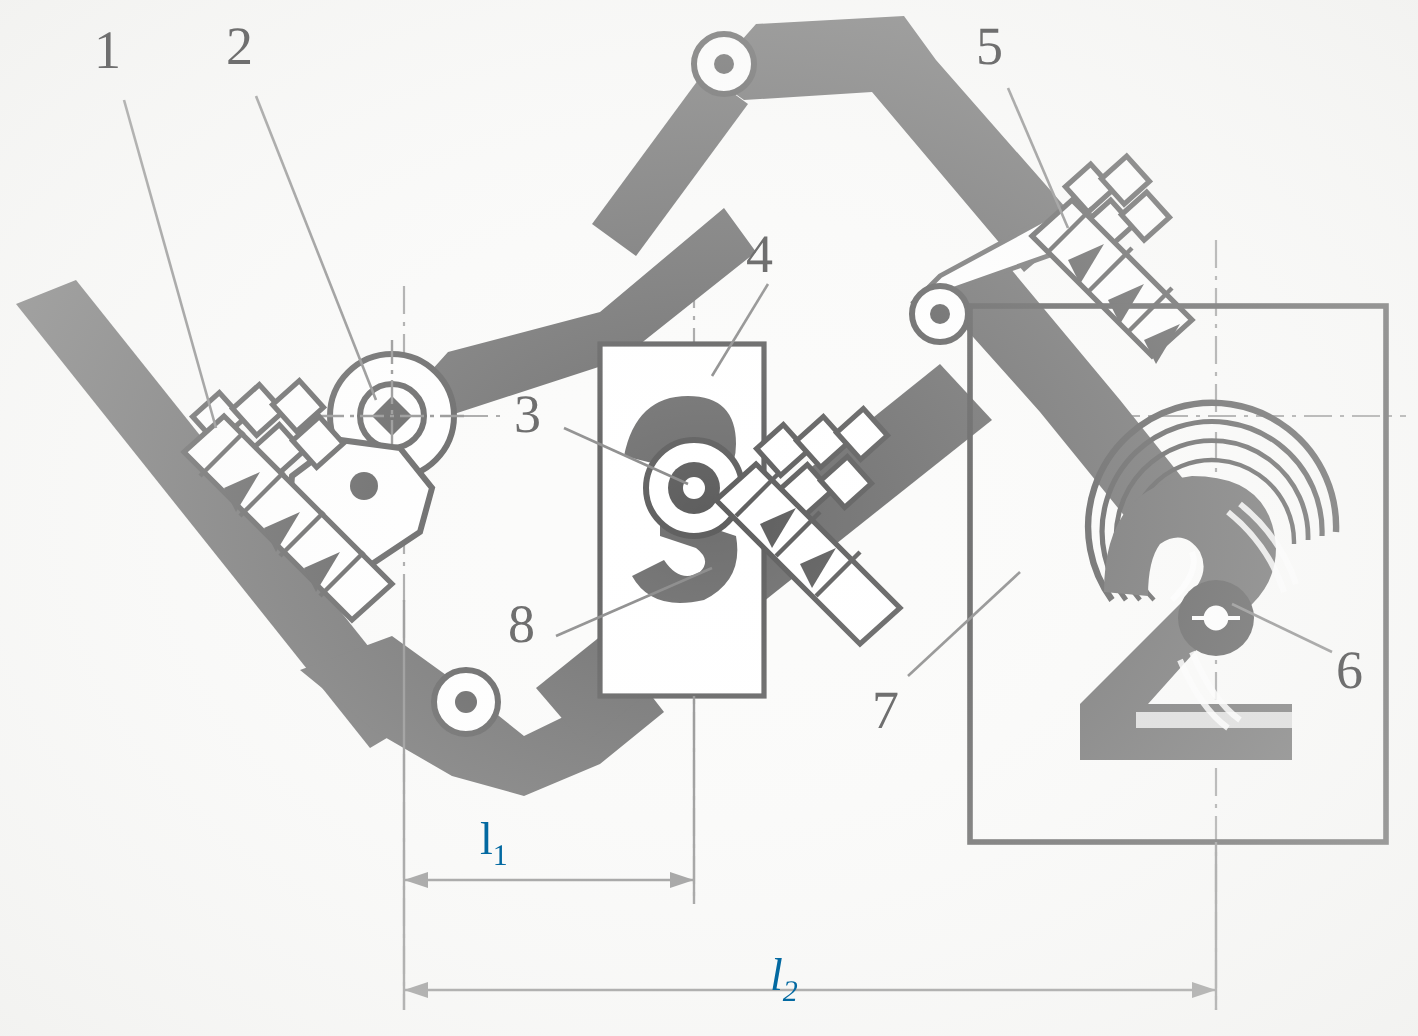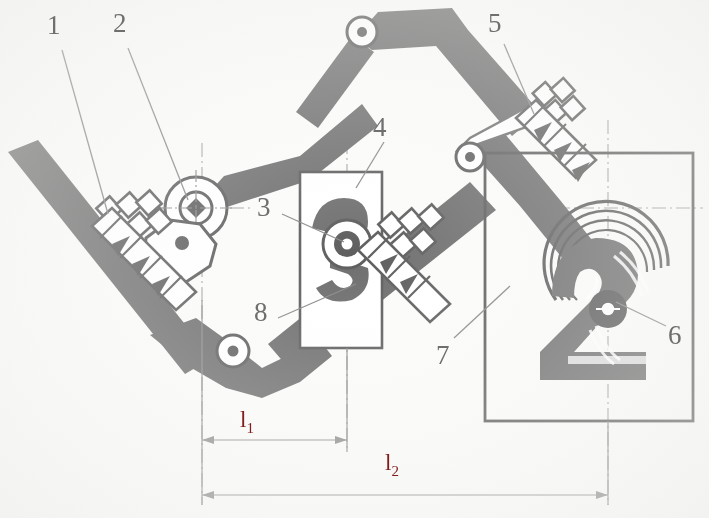--- a/index.html
+++ b/index.html
@@ -18,21 +18,21 @@
     font-family:"Liberation Serif", serif;
     color:#6f6f6f;
     font-size:27px;
     line-height:1;
     user-select:none;
     white-space:nowrap;
   }
   .dim{
     position:absolute;
     font-family:"Liberation Serif", serif;
-    color:#7f1d1d;
+    color:#0369a1;
     font-size:23px;
     line-height:1;
     white-space:nowrap;
   }
   .dim sub{font-size:15px;}
 </style>
 </head>
 <body>
 
 <div id="stage">
@@ -258,17 +258,17 @@
   <div class="lbl" style="left:257px;top:194px;">3</div>
   <div class="lbl" style="left:373px;top:114px;">4</div>
   <div class="lbl" style="left:488px;top:10px;">5</div>
   <div class="lbl" style="left:668px;top:322px;">6</div>
   <div class="lbl" style="left:436px;top:342px;">7</div>
   <div class="lbl" style="left:254px;top:299px;">8</div>
 
   <div class="dim" style="left:240px;top:408px;">
     <span>l</span><sub>1</sub>
   </div>
-  <div class="dim" style="left:385px;top:451px;">
+  <div class="dim" style="left:385px;top:476px;font-style:italic;">
     <span>l</span><sub>2</sub>
   </div>
 
 </div>
 
 </body></html>

